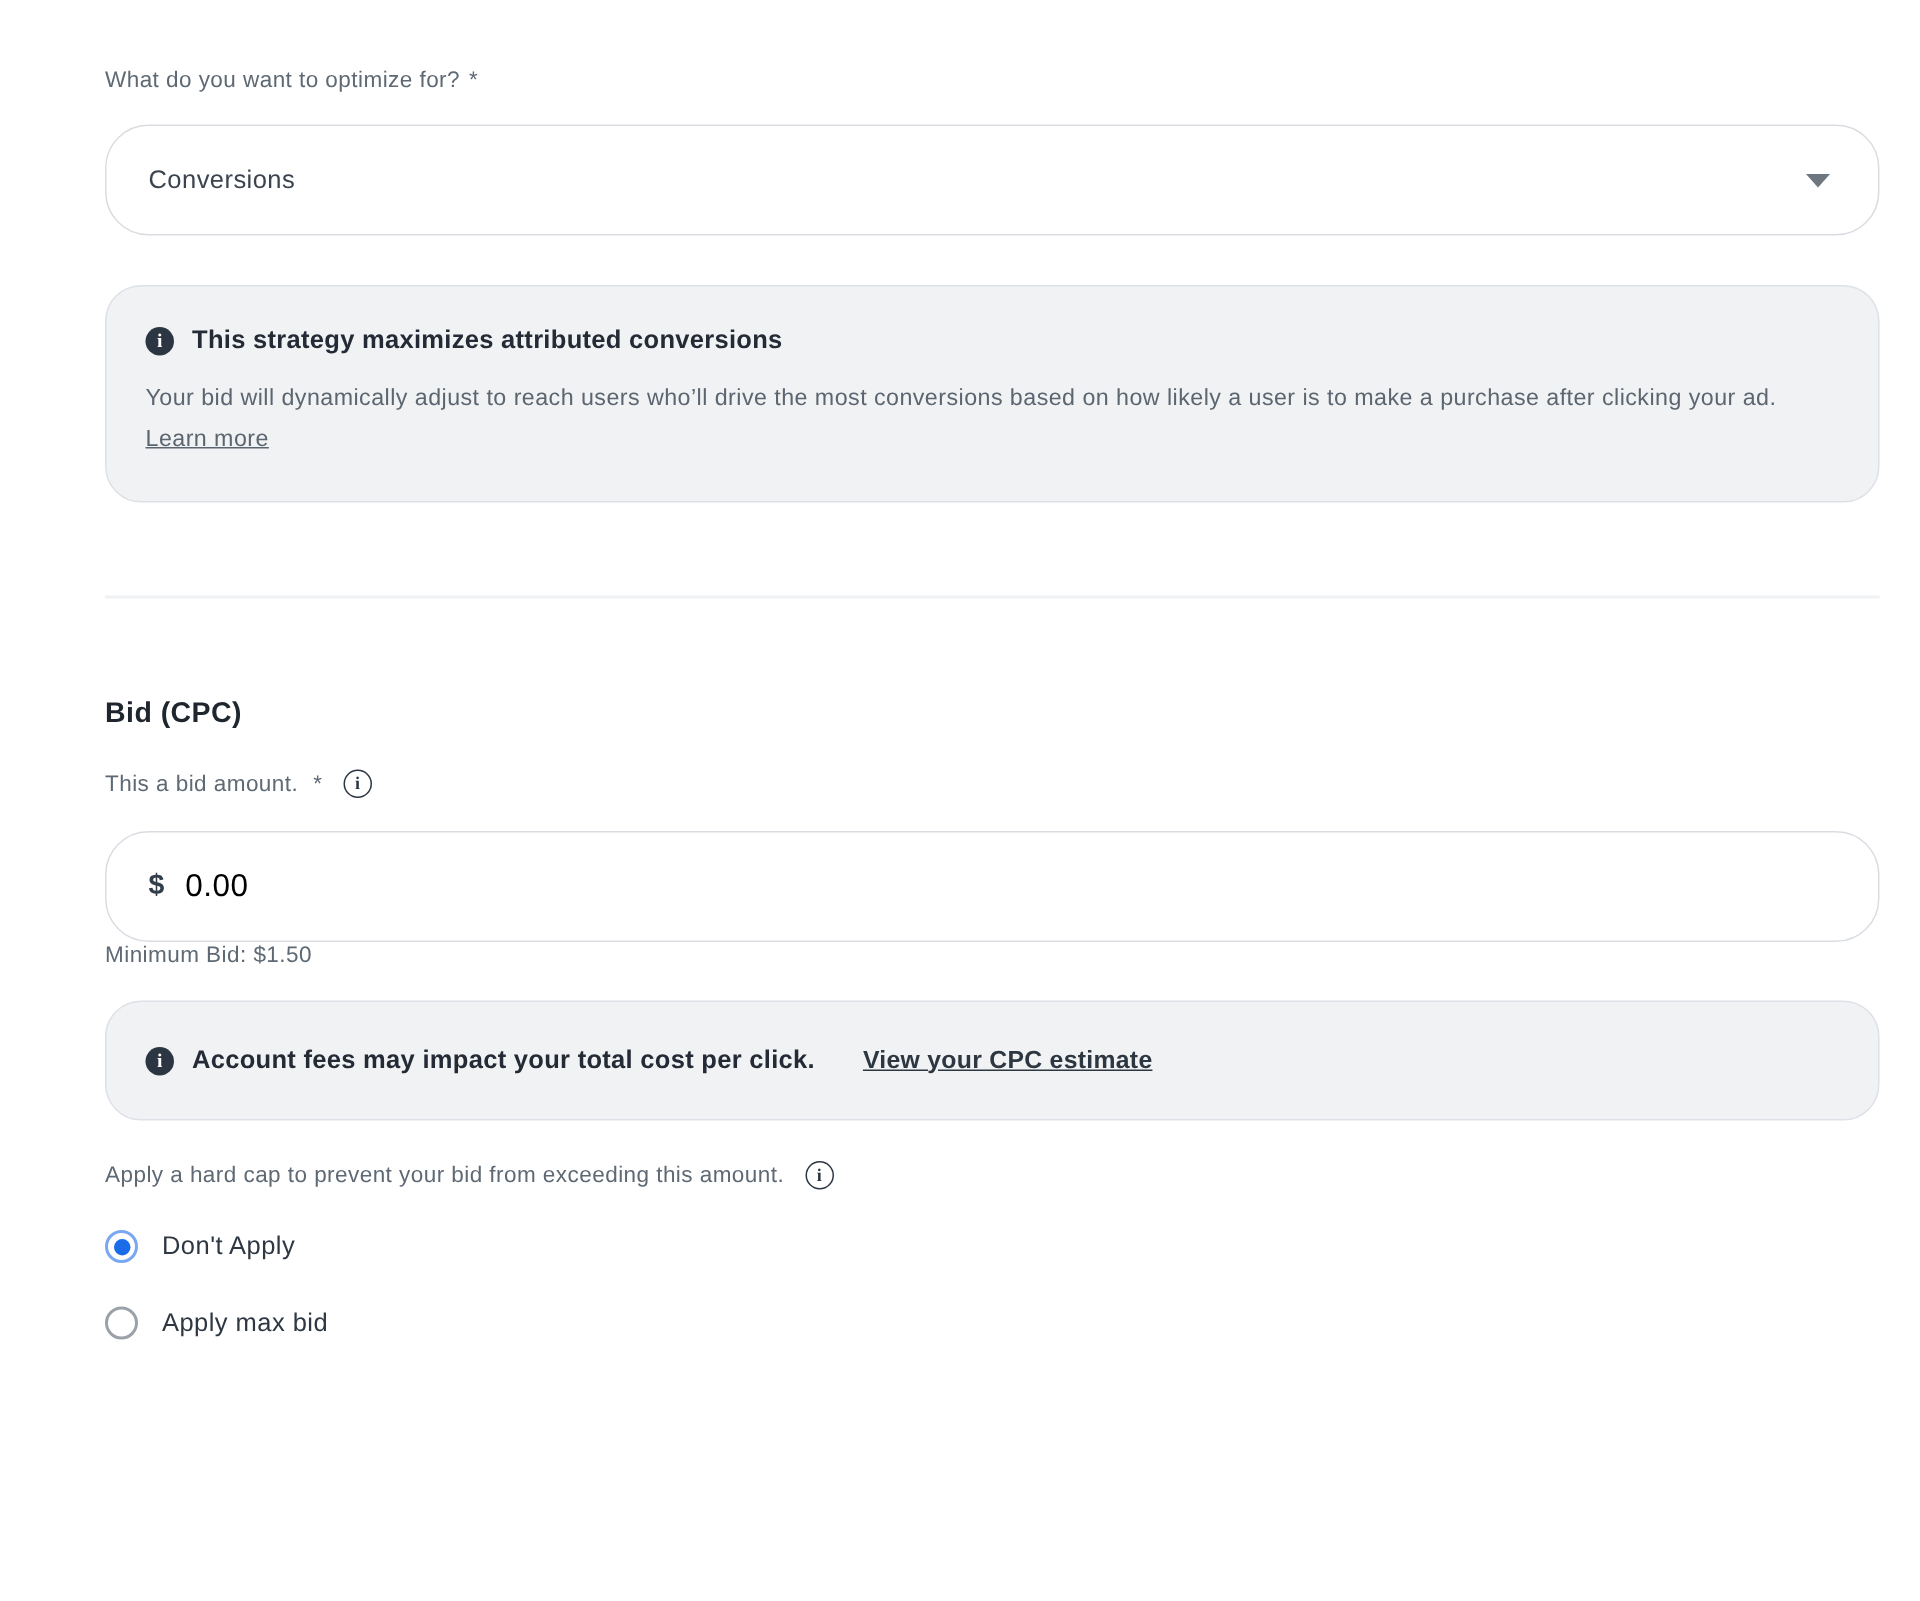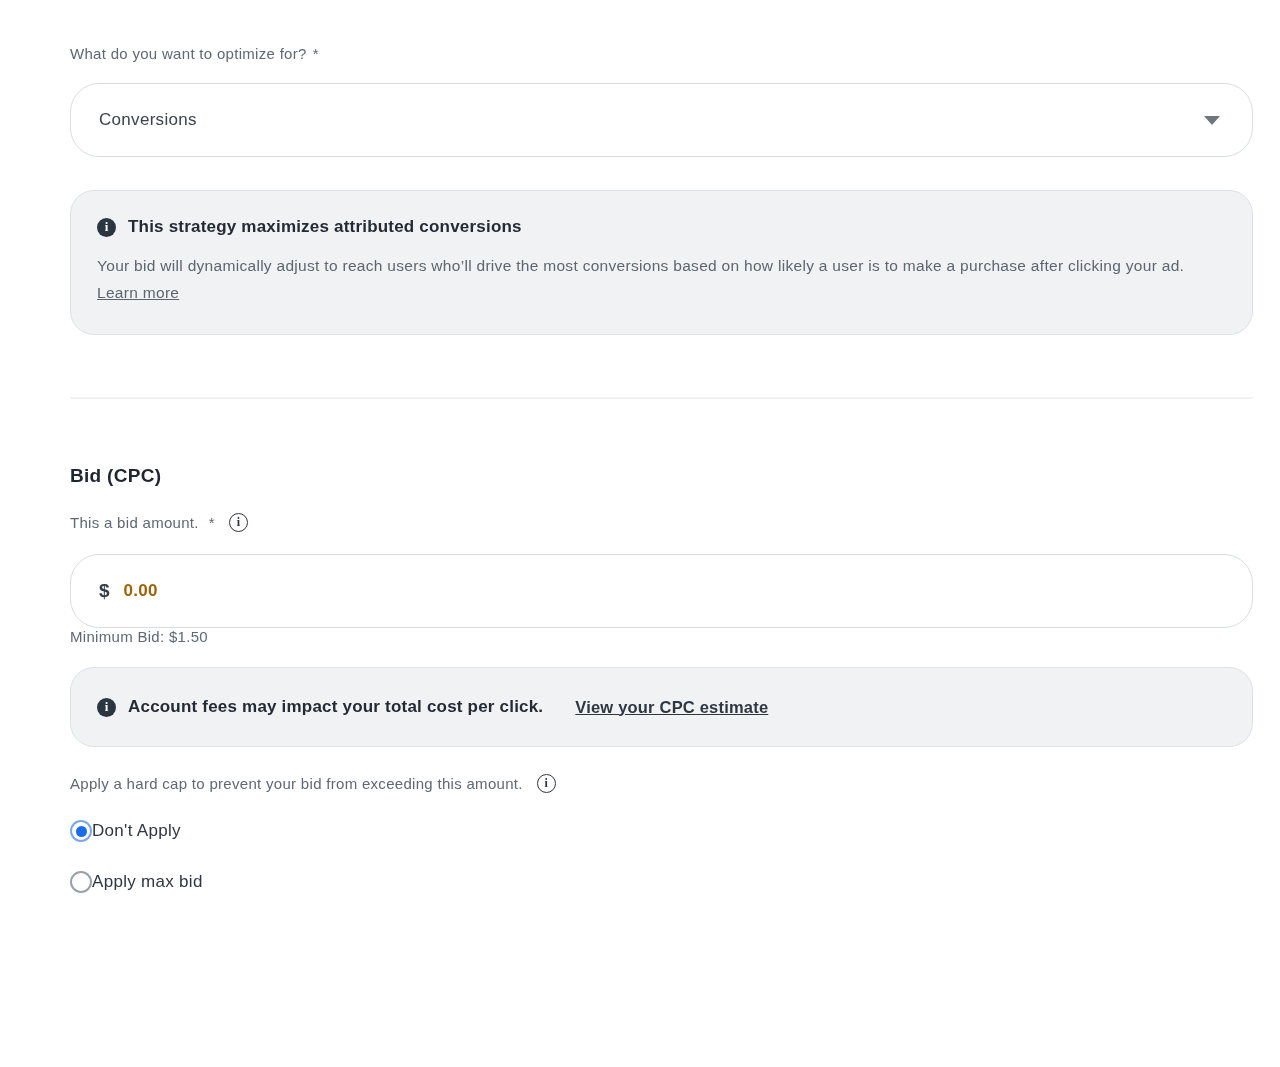--- a/index.html
+++ b/index.html
@@ -139,26 +139,25 @@
   .currency-symbol {
     font-size: 19px;
     font-weight: 700;
     color: #333d49;
     margin-right: 14px;
   }
   .bid-input {
     border: none;
     outline: none;
     font-family: "Liberation Sans", sans-serif;
-    font-size: 17px;
-    color: #a16207;
+    font-size: 21px;
+    color: #000000;
     letter-spacing: 0.3px;
     background: transparent;
     width: 1000px;
-    font-weight: bold;
   }
   .helper-text {
     font-size: 15px;
     color: #5e6974;
     letter-spacing: 0.3px;
   }
   .info-box-fees {
     margin-top: 22px;
     height: 80px;
     display: flex;
@@ -180,20 +179,21 @@
     margin-left: 20px;
     letter-spacing: 0.2px;
     cursor: pointer;
   }
   
   .maxbid-heading { margin-top: 56px; }
   .radio-row {
     margin-top: 29px;
     display: flex;
     align-items: center;
+    gap: 16px;
     cursor: pointer;
     width: fit-content;
   }
   .radio-row.first { margin-top: 27px; }
   .radio-outer {
     width: 22px; height: 22px;
     min-width: 22px;
     border-radius: 50%;
     display: inline-flex;
     align-items: center;

